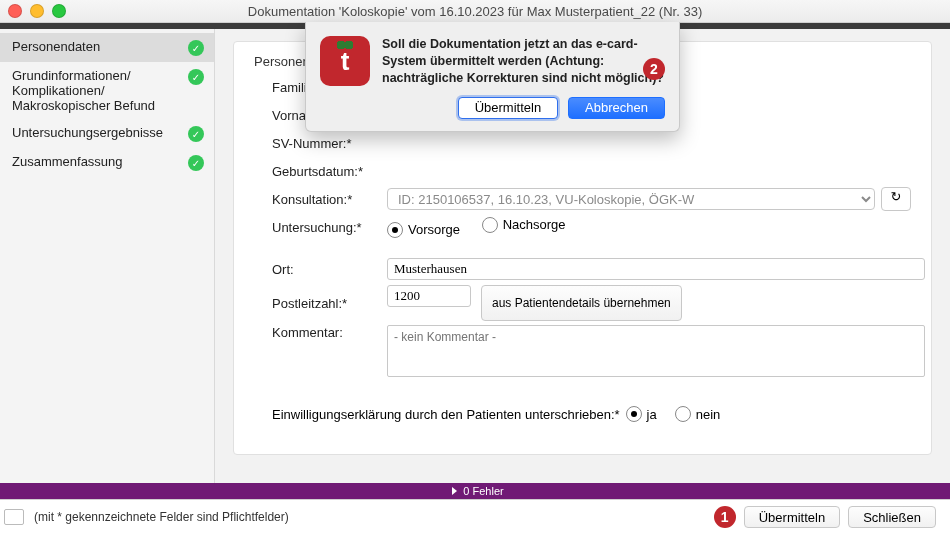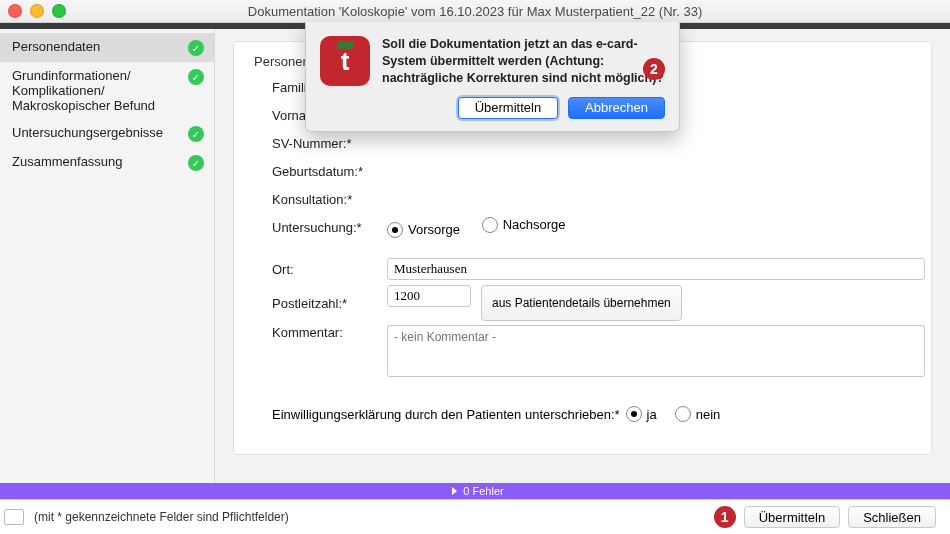--- a/index.html
+++ b/index.html
@@ -21,21 +21,21 @@
 .lbl{width:115px;color:#222;font-size:13px}
 .val{flex:1}
 input[type=text]{height:20px;border:1px solid #c8c8c8;border-radius:3px;padding:0 6px;font-size:13px;font-family:Liberation Serif, serif;background:#fff}
 select{height:22px;border:1px solid #c8c8c8;border-radius:4px;background:#fff;font-size:13px;font-family:inherit;color:#8a8a8a;padding:0 6px}
 .refresh-btn{width:28px;height:22px;border:1px solid #c8c8c8;border-radius:4px;background:#fff;margin-left:6px;font-size:13px;line-height:18px;text-align:center}
 .radio{display:inline-flex;align-items:center;margin-right:18px;font-size:13px}
 .radio-dot{width:14px;height:14px;border:1px solid #888;border-radius:50%;margin-right:5px;display:inline-flex;align-items:center;justify-content:center;background:#fff}
 .radio-dot.filled::after{content:"";width:6px;height:6px;border-radius:50%;background:#000}
 .small-btn{height:36px;border:1px solid #c8c8c8;border-radius:4px;background:linear-gradient(#fdfdfd,#f1f1f1);font-size:12px;padding:0 10px;font-family:inherit}
 textarea{border:1px solid #c8c8c8;border-radius:2px;font-size:12px;font-family:inherit;padding:4px 6px;color:#aaa;resize:none}
-.errorbar{height:16px;background:#8b5cf6;color:#fff;font-size:11px;display:flex;align-items:center;justify-content:center}
+.errorbar{height:16px;background:#701a75;color:#fff;font-size:11px;display:flex;align-items:center;justify-content:center}
 .errorbar span{margin-left:6px}
 .tri{width:0;height:0;border-top:4px solid transparent;border-bottom:4px solid transparent;border-left:5px solid #fff}
 .footer{height:34px;background:#fff;border-top:1px solid #d0d0d0;display:flex;align-items:center;padding:0 4px;position:relative}
 .print-icon{width:18px;height:14px;border:1px solid #bbb;border-radius:2px;margin-right:10px;position:relative;display:inline-block}
 .footer-note{font-size:12px;color:#333}
 .footer-btns{position:absolute;right:14px;display:flex;gap:8px;align-items:center}
 .btn{height:22px;border:1px solid #c8c8c8;border-radius:4px;background:linear-gradient(#fdfdfd,#f1f1f1);font-size:13px;padding:0 14px;font-family:inherit}
 .callout{width:22px;height:22px;border-radius:50%;background:#c1272d;color:#fff;display:inline-flex;align-items:center;justify-content:center;font-size:14px;font-weight:600}
 .sheet{position:absolute;top:22px;left:305px;width:375px;background:#efefef;border:1px solid #c9c9c9;border-top:none;border-radius:0 0 6px 6px;box-shadow:0 8px 20px rgba(0,0,0,.25);padding:14px 14px 12px 14px;box-sizing:border-box;display:flex;flex-direction:column}
 .sheet-top{display:flex;gap:12px;align-items:flex-start}
@@ -96,20 +96,24 @@
             <div class="lbl">Vorname:*</div>
           </div>
         <div class="row">
             <div class="lbl">SV-Nummer:*</div>
           </div>
         <div class="row">
             <div class="lbl">Geburtsdatum:*</div>
           </div>
         <div class="row">
           <div class="lbl">Konsultation:*</div>
+          <div class="val" style="display:flex;align-items:center">
+            <select style="flex:1"><option>ID: 2150106537, 16.10.23, VU-Koloskopie, ÖGK-W</option></select>
+            <div class="refresh-btn">↻</div>
+          </div>
         </div>
         <div class="row">
           <div class="lbl">Untersuchung:*</div>
           <div class="val">
             <span class="radio">
                 <span class="radio-dot filled"></span>
                 <span>Vorsorge</span>
               </span>
             <span class="radio">
                 <span class="radio-dot"></span>

